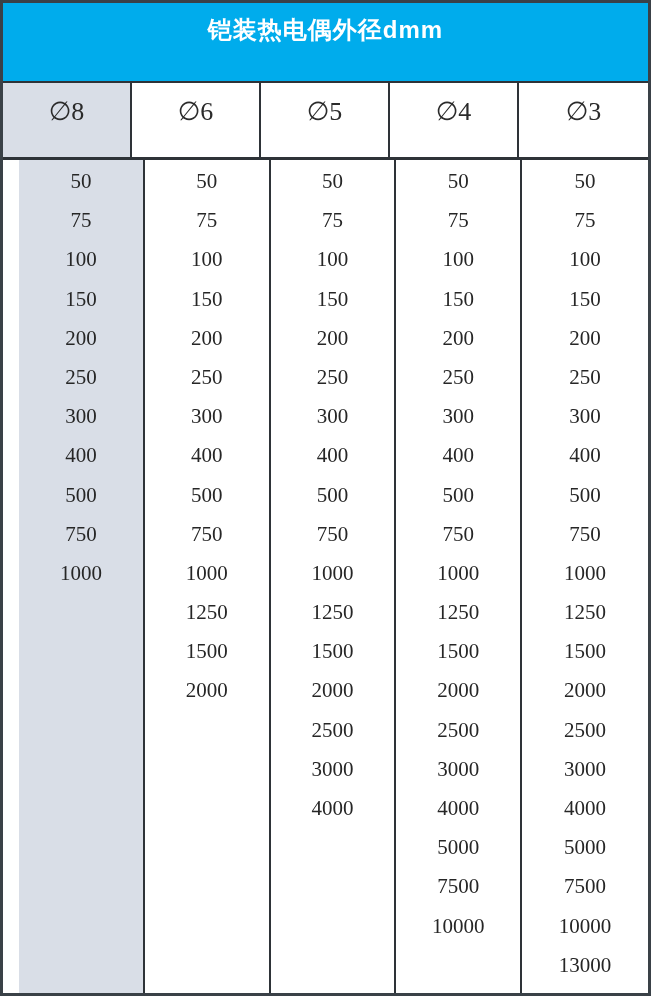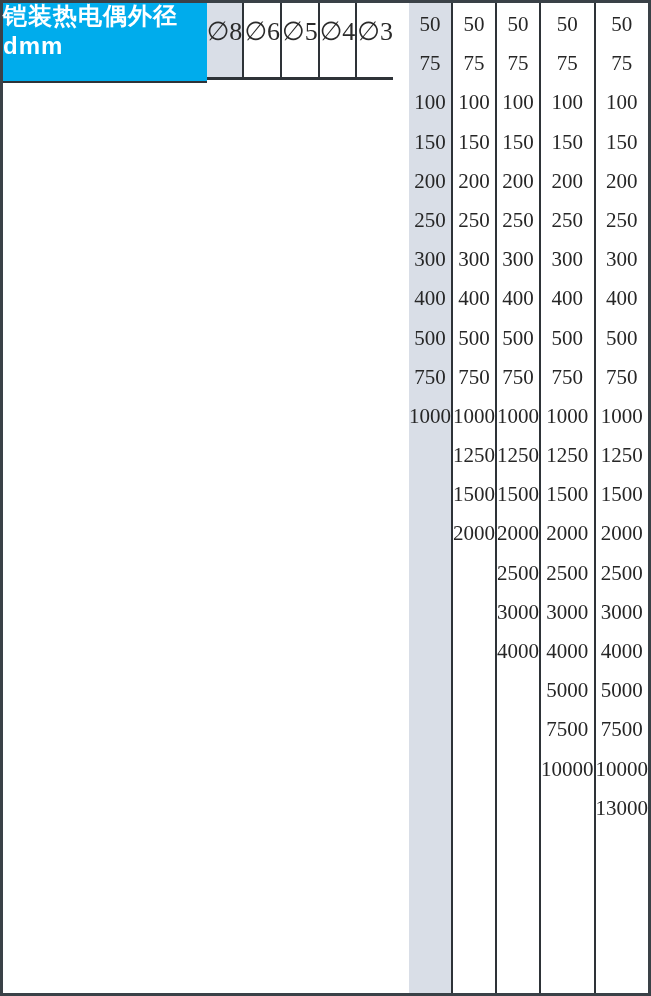--- a/index.html
+++ b/index.html
@@ -6,21 +6,21 @@
   html, body { background: #ffffff; }
   body {
     width: 651px; height: 996px;
     font-family: "Liberation Sans", sans-serif;
     overflow: hidden;
   }
   .spec-table {
     width: 651px; height: 996px;
     background: #ffffff;
     border: 3px solid #3a4147;
-    display: flex; flex-direction: row;
+    display: flex; flex-direction: column;
   }
   
   .banner {
     height: 80px;
     background: #00acec;
     border-bottom: 2px solid #2e3338;
     display: flex; align-items: center; justify-content: center;
     padding-bottom: 24px;
   }
   .banner .title {

